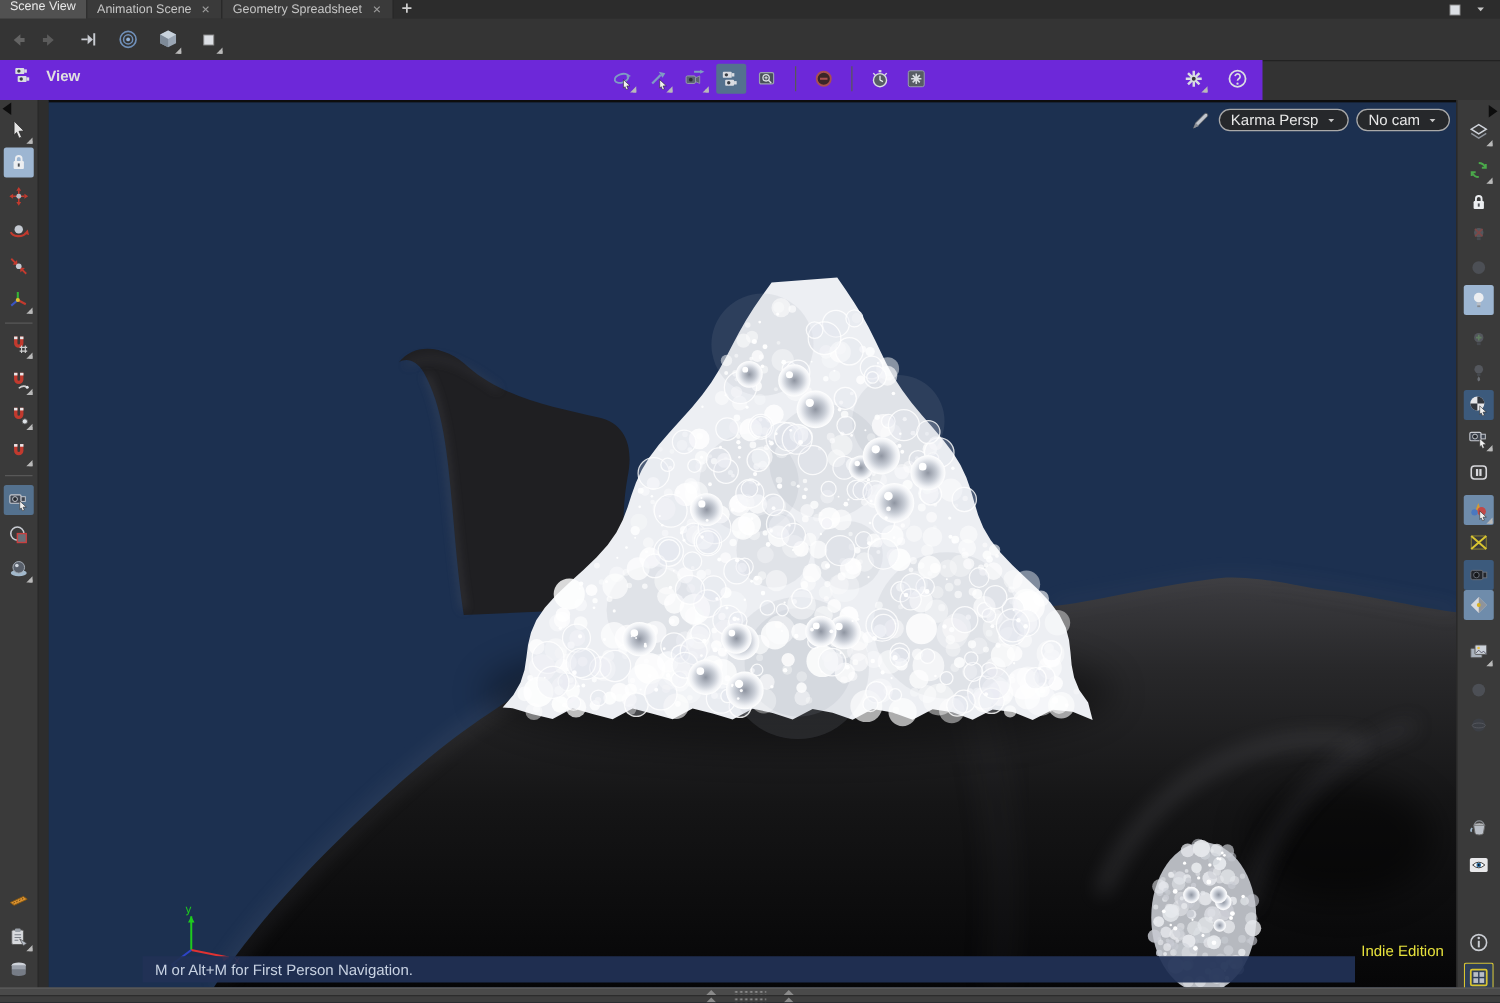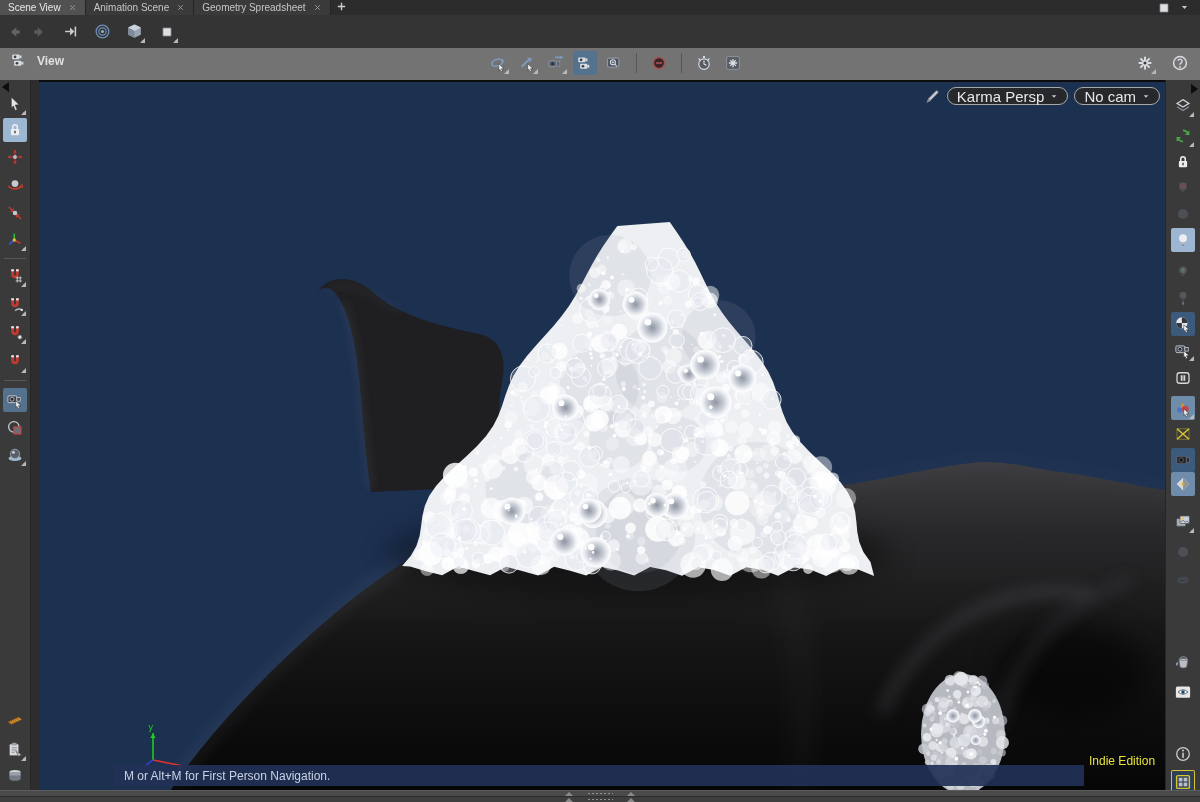--- a/index.html
+++ b/index.html
@@ -3,38 +3,38 @@
 <meta charset="utf-8">
 <style>
   html,body{margin:0;padding:0;background:#222;}
   #app{position:relative;width:1200px;height:802px;overflow:hidden;
        font-family:"Liberation Sans",sans-serif;background:#333;user-select:none;}
   
   .tabbar{position:absolute;left:0;top:0;width:1200px;height:15px;background:#2c2c2c;
           display:flex;align-items:stretch;font-size:10px;color:#c6c6c6;}
   .tab{display:flex;align-items:center;gap:7px;padding:0 8px;background:#3a3a3a;
        border-right:1px solid #252525;cursor:pointer;}
-  .tab.active{background:#515151;color:#e9e9e9;}
+  .tab.active{background:#515151;color:#e9e9e9;flex-direction:column;}
   .tab .ticon{width:9px;height:9px;display:flex;align-items:center;}
   .tab-plus{width:22px;display:flex;align-items:center;justify-content:center;}
   .tabbar-right{margin-left:auto;display:flex;align-items:center;gap:10px;padding-right:8px;}
   .tabbar-right .ticon{width:12px;height:12px;display:flex;align-items:center;}
   
   .navbar{position:absolute;left:0;top:15px;width:1200px;height:33px;background:#343434;
           border-bottom:1px solid #222;display:flex;align-items:center;}
   .navarrow{width:18px;height:18px;margin-left:6px;display:flex;align-items:center;justify-content:center;opacity:.75;}
   .pathfield{height:22px;margin-left:10px;width:1033px;background:#1e1e1e;border:1px solid #121212;
              border-radius:2px;display:flex;align-items:center;color:#e2e2e2;font-size:12px;}
   .pathfield .picon{width:18px;height:18px;margin:0 6px 0 6px;}
   .pathcaret{margin-left:auto;width:20px;height:20px;border-left:1px solid #2e2e2e;
              display:flex;align-items:center;justify-content:center;}
   .nav-right{display:flex;align-items:center;gap:9px;margin-left:12px;}
   .nbtn{width:22px;height:22px;display:flex;align-items:center;justify-content:center;position:relative;cursor:pointer;}
   
-  .viewtoolbar{position:absolute;left:0;top:48px;width:1200px;height:32px;background:#737373;
+  .viewtoolbar{position:absolute;left:0;top:48px;width:1010px;height:32px;background:#6d28d9;
                border-bottom:1px solid #161616;}
   .vt-title{position:absolute;left:10px;top:3px;display:flex;align-items:center;gap:7px;
             color:#e0e0e0;font-size:12px;font-weight:bold;}
   .vt-center{position:absolute;left:486px;top:3px;display:flex;align-items:center;gap:5px;}
   .vt-right{position:absolute;right:8px;top:3px;display:flex;align-items:center;gap:11px;}
   .tbtn{width:24px;height:24px;border-radius:2px;display:flex;align-items:center;justify-content:center;
         position:relative;cursor:pointer;}
   .tbtn.menu::after{content:"";position:absolute;right:1px;bottom:1px;border-left:4px solid transparent;
         border-top:4px solid transparent;border-right:4px solid #b9b9b9;border-bottom:4px solid #b9b9b9;
         transform:scale(.62);transform-origin:bottom right;}
@@ -52,21 +52,21 @@
   .rail .tbtn{position:absolute;left:3px;}
   .rail.right .tbtn{left:5px;}
   .rail .rsep{position:absolute;left:4px;width:22px;height:1px;background:#585858;}
   .stow{position:absolute;width:0;height:0;}
   .gutter{width:8px;background:#2d2d2d;height:710px;}
   .viewport{position:relative;width:1128px;height:710px;background:#1c3050;border-top:2px solid #0d0d0d;}
   .viewport svg.scene{position:absolute;left:0;top:0;}
   
   .cam-row{position:absolute;top:5px;right:5px;display:flex;align-items:center;gap:6px;}
   .pill{display:inline-flex;align-items:center;gap:6px;background:#26282b;border:1px solid #a9a9a9;
-        border-radius:9px;height:16px;padding:0 9px;color:#e8e8e8;font-size:15px;cursor:pointer;}
+        border-radius:9px;height:16px;padding:0 9px;color:#e8e8e8;font-size:12px;cursor:pointer;}
   .pill .caret{width:8px;height:8px;display:flex;align-items:center;}
   .render-status{position:absolute;top:26px;right:6px;text-align:right;
         font-family:"DejaVu Sans Mono",monospace;font-size:11.5px;color:#b7c1cf;line-height:14px;}
   .render-status .gap{margin-left:14px;}
   .helpbar{position:absolute;left:75px;bottom:6px;width:950px;height:21px;background:rgba(33,50,86,.93);
         display:flex;align-items:center;padding:0 10px;gap:24px;font-size:12px;color:#c8d2e2;white-space:nowrap;}
   .edition{position:absolute;right:10px;bottom:24px;font-size:12px;color:#e6e13c;}
   .axis-gizmo{position:absolute;left:88px;bottom:14px;}
   
   .splitter{position:absolute;left:0;width:1200px;height:6px;display:flex;align-items:center;justify-content:center;}

